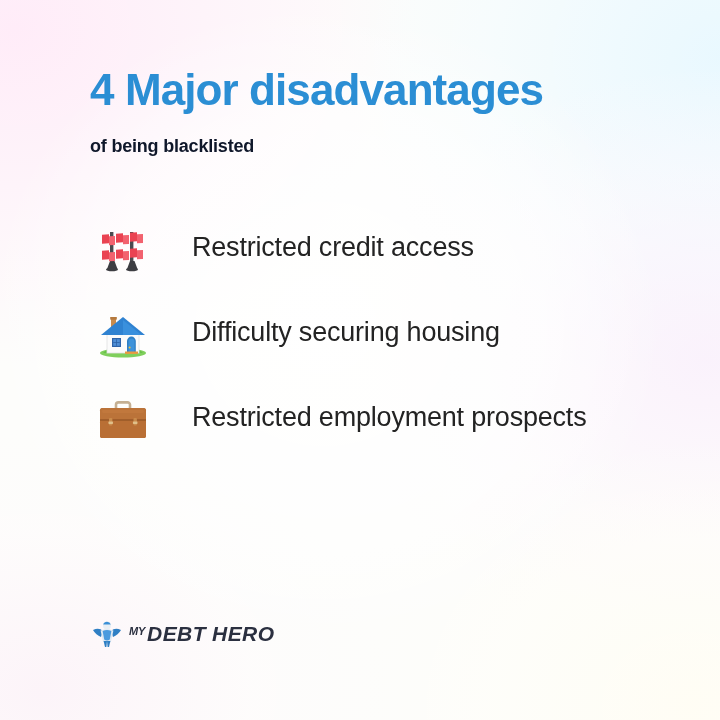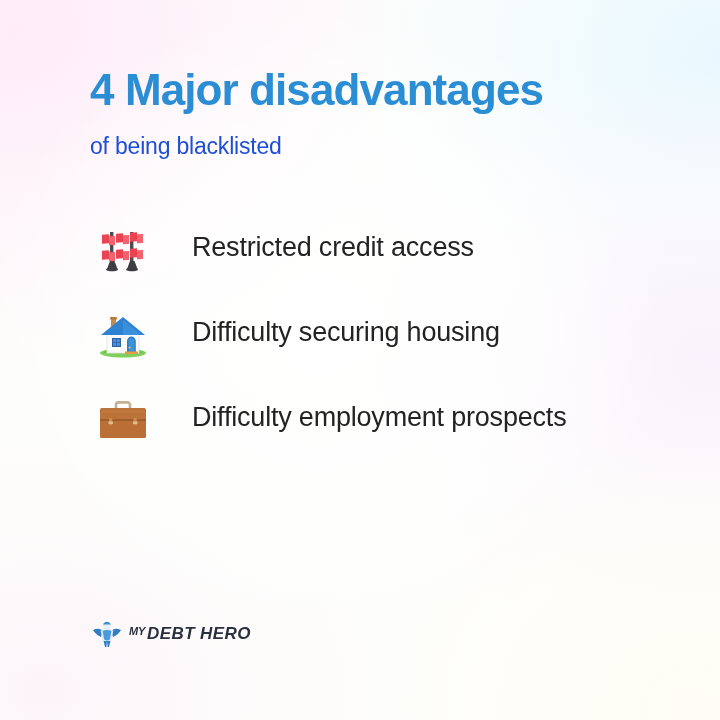--- a/index.html
+++ b/index.html
@@ -74,24 +74,24 @@
     font-size: 44px;
     line-height: 54px;
     font-weight: bold;
     color: #2b8ed4;
     letter-spacing: -0.9px;
     white-space: nowrap;
   }
   #subheadline {
     margin: 12px 0 0 0;
     font-family: "Liberation Sans", sans-serif;
-    font-size: 23px;
+    font-size: 18px;
     line-height: 34px;
-    font-weight: normal;
-    color: #1d4ed8;
+    font-weight: bold;
+    color: #0f172a;
     letter-spacing: -0.2px;
   }
 
   
   #benefit-list {
     position: absolute;
     left: 92px;
     top: 222px;
     width: 560px;
     list-style: none;
@@ -154,21 +154,21 @@
     font-weight: bold;
     font-style: italic;
     color: #2b3040;
     line-height: 10px;
     margin-right: 2px;
     margin-top: 1px;
     letter-spacing: -0.2px;
   }
   #logo-name {
     font-family: "Liberation Sans", sans-serif;
-    font-size: 17px;
+    font-size: 21px;
     font-weight: bold;
     font-style: italic;
     color: #2b3040;
     line-height: 18px;
     letter-spacing: 0.4px;
   }
 </style>
 </head>
 <body>
 
@@ -272,21 +272,21 @@
 
             <rect x="12" y="18" width="3.4" height="7.5" rx="1" fill="#c98b4c"></rect>
             <rect x="36.5" y="18" width="3.4" height="7.5" rx="1" fill="#c98b4c"></rect>
 
             <rect x="11.4" y="21.6" width="4.6" height="2.4" rx="0.8" fill="#e0c08a"></rect>
             <rect x="35.9" y="21.6" width="4.6" height="2.4" rx="0.8" fill="#e0c08a"></rect>
 
             <rect x="5" y="10" width="42" height="3" rx="1.4" fill="#c47c41" opacity="0.6"></rect>
           </svg>
         </span>
-        <span class="item-label">Difficulty employment prospects</span>
+        <span class="item-label">Restricted employment prospects</span>
       </li>
 
     </ul>
 
     <div id="logo">
       <span id="logo-mark">
         <svg width="30" height="28" viewBox="0 0 30 28" xmlns="http://www.w3.org/2000/svg">
 
           <path d="M1 10 q6 -3 10 1 l-2 6 q-5 -2 -8 -7 z" fill="#2f7fc4"></path>
           <path d="M29 10 q-6 -3 -10 1 l2 6 q5 -2 8 -7 z" fill="#2f7fc4"></path>

